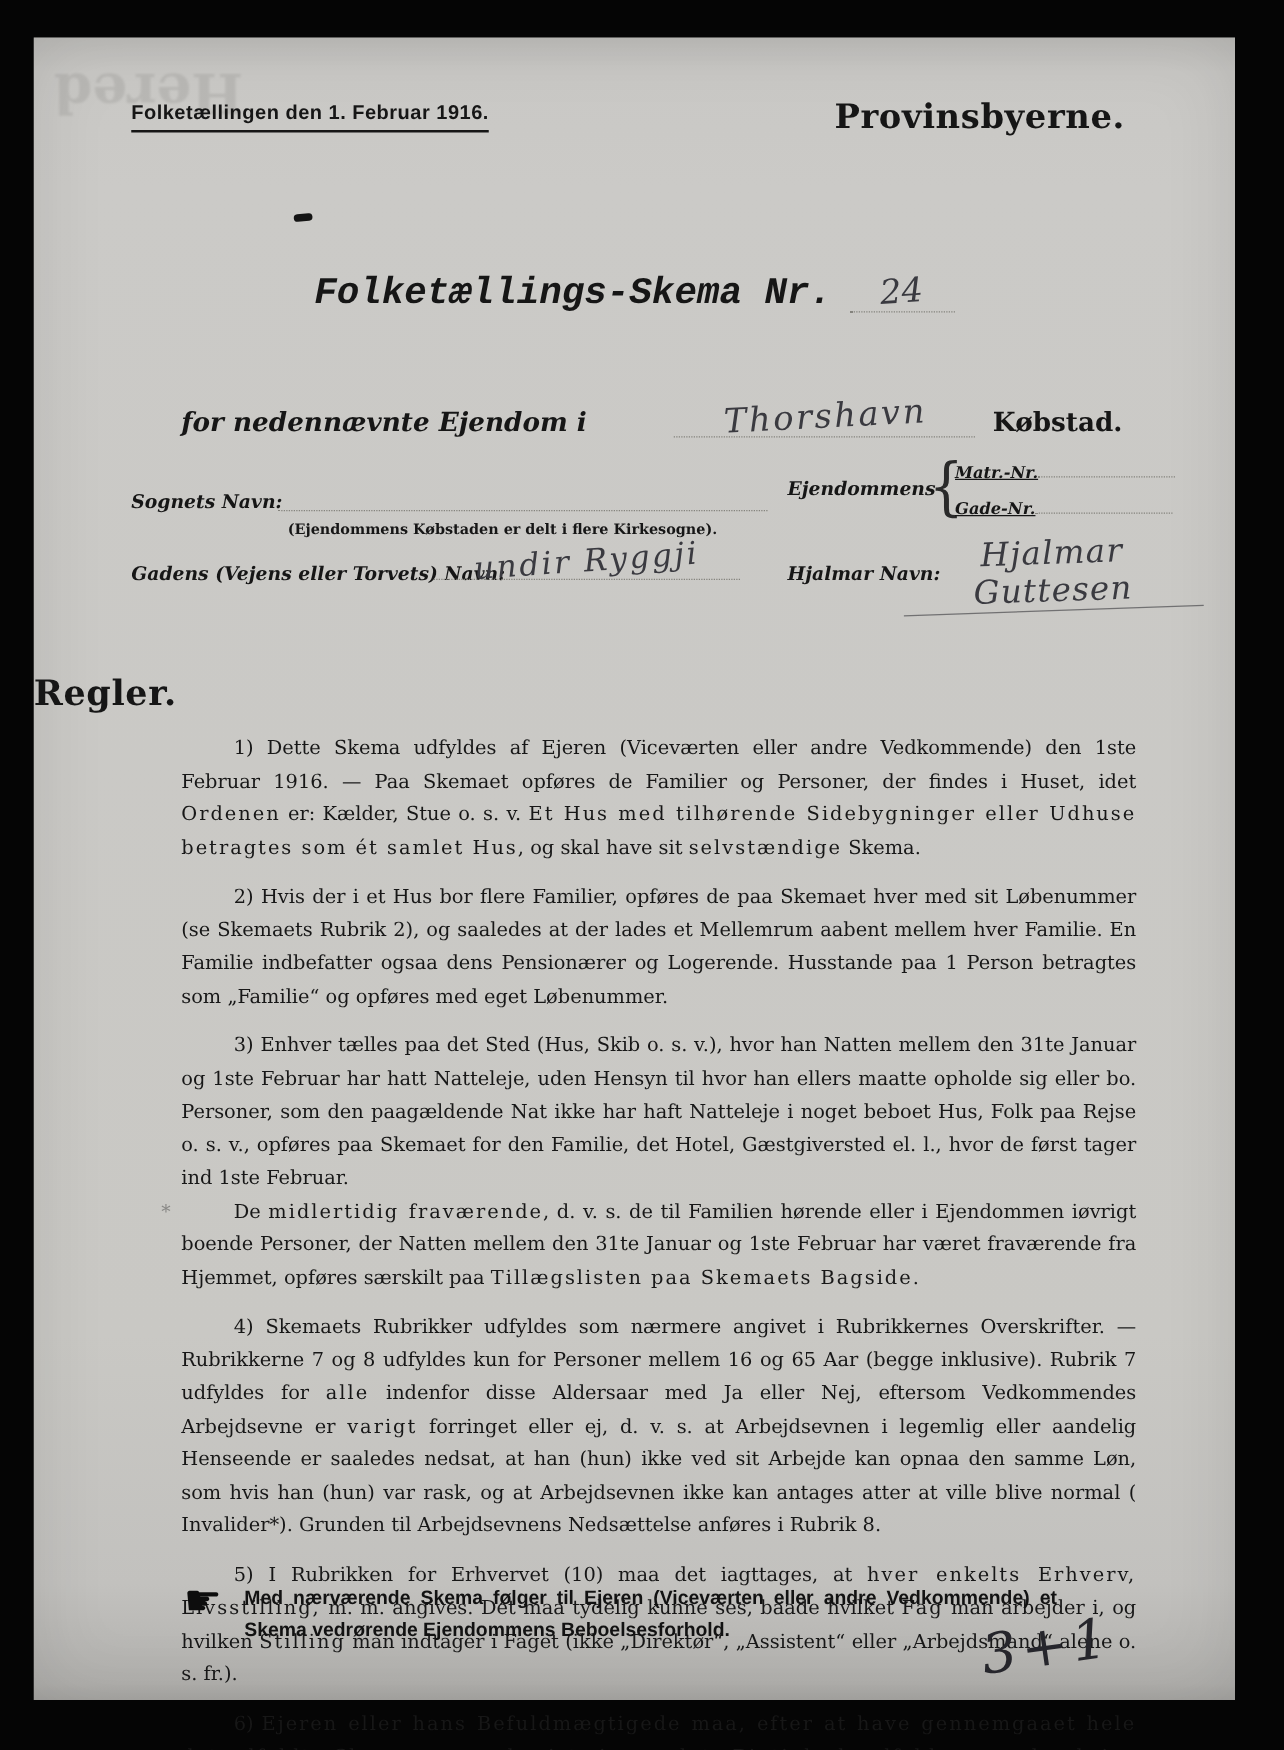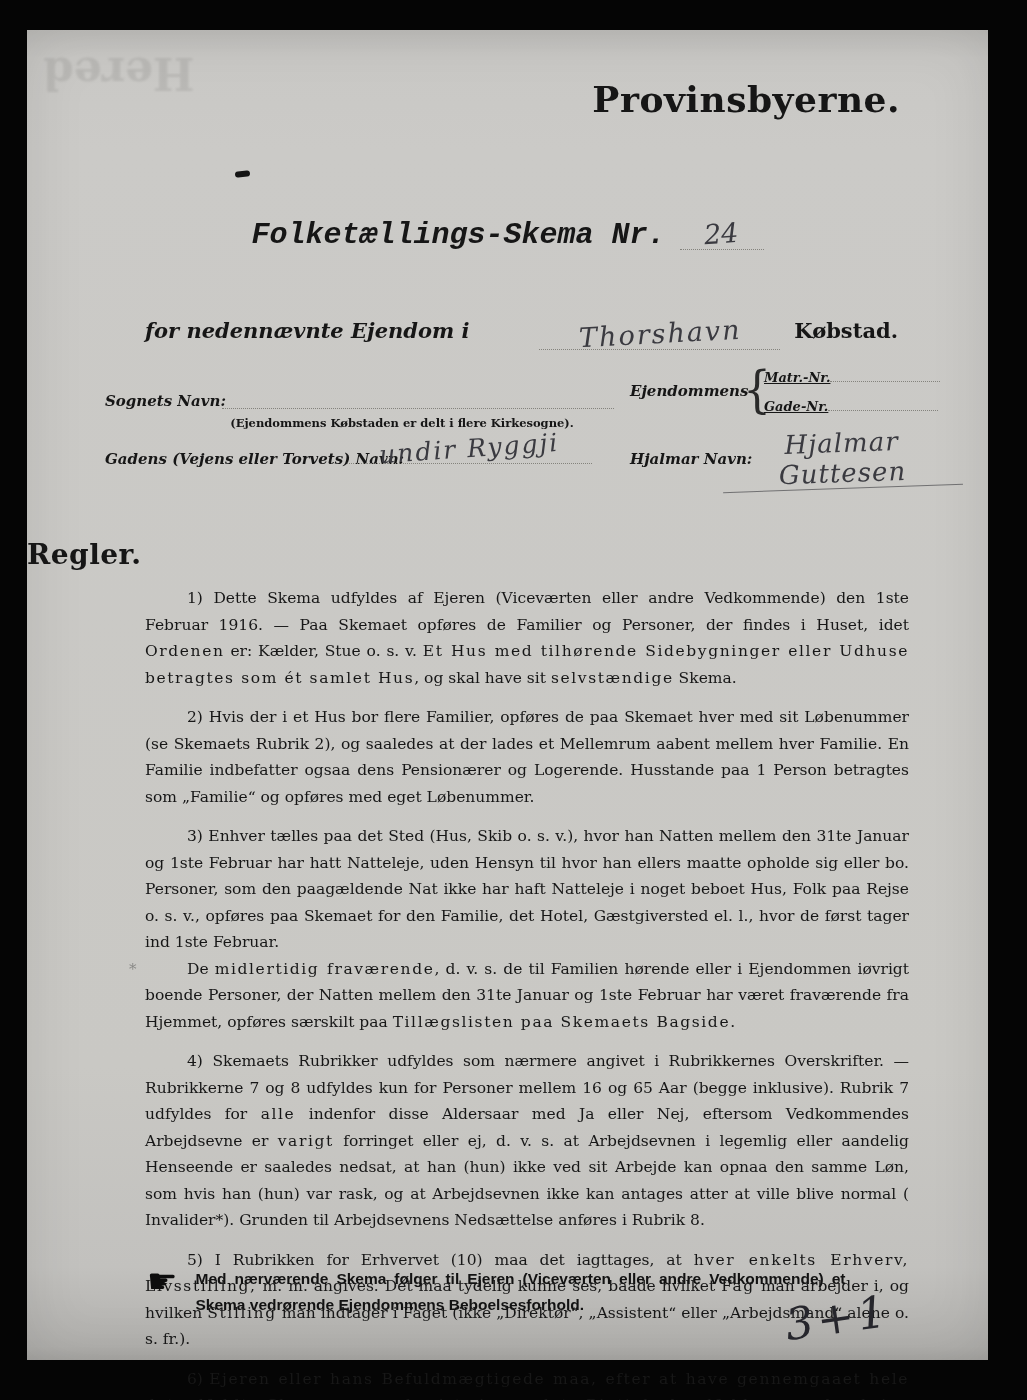--- a/index.html
+++ b/index.html
@@ -19,21 +19,21 @@
     font-family:"DejaVu Serif",serif;color:#8e8d8a;opacity:.28;
     transform:scale(-1,-1);filter:blur(1px);
   }
   .hdr-left{
     position:absolute;left:78px;top:52px;
     font-family:"Liberation Sans",sans-serif;font-weight:bold;font-size:16px;
     border-bottom:2px solid #161616;padding-bottom:4px;letter-spacing:.4px;
   }
   .hdr-right{
     position:absolute;right:88px;top:48px;
-    font-family:"DejaVu Serif",serif;font-weight:bold;font-size:36px;letter-spacing:.5px;
+    font-family:"DejaVu Serif",serif;font-weight:bold;font-size:27px;letter-spacing:.5px;
   }
   .ink-dash{
     position:absolute;left:208px;top:141px;width:15px;height:6px;background:#141414;
     border-radius:3px;transform:rotate(-6deg);
   }
   .title-row{
     position:absolute;left:0;right:0;top:188px;text-align:center;white-space:nowrap;
   }
   .title-main{
     font-family:Liberation Mono, monospace;font-style:italic;font-weight:bold;
@@ -42,21 +42,21 @@
   .title-num{
     display:inline-block;width:84px;margin-left:14px;text-align:center;
     border-bottom:1px dotted #84837d;vertical-align:baseline;
   }
   .hand{
     font-family:"DejaVu Serif",serif;font-style:italic;color:#3a3a40;
   }
   .title-num .hand{font-size:27px;display:inline-block;transform:rotate(-4deg);}
   .prop-row{
     position:absolute;left:118px;right:90px;top:288px;
-    display:flex;align-items:flex-start;
+    display:flex;align-items:flex-end;
   }
   .prop-prefix{font-size:21px;font-weight:bold;font-style:italic;white-space:nowrap;}
   .prop-line{
     flex:1;margin:0 14px 0 70px;border-bottom:1px dotted #84837d;
     text-align:center;white-space:nowrap;
   }
   .prop-line .hand{font-size:27px;display:inline-block;transform:rotate(-3deg);letter-spacing:2px;}
   .prop-suffix{font-size:21px;font-weight:bold;white-space:nowrap;}
   .fields{position:absolute;left:0;top:0;width:100%;}
   .lbl{font-weight:bold;font-style:italic;font-size:15px;white-space:nowrap;}
@@ -113,20 +113,21 @@
     transform:rotate(-8deg);letter-spacing:4px;color:#26262c;
   }
 </style>
 </head>
 <body>
 
 <div class="paper">
 
   <div class="ghost">Hered</div>
 
+  <div class="hdr-left">Folketællingen den 1. Februar 1916.</div>
   <div class="hdr-right">Provinsbyerne.</div>
 
   <div class="ink-dash"></div>
 
   <div class="title-row">
     <span class="title-main">Folketællings-Skema Nr.</span><span class="title-num"><span class="hand">24</span></span>
   </div>
 
   <div class="prop-row">
     <span class="prop-prefix">for nedennævnte Ejendom i</span>

